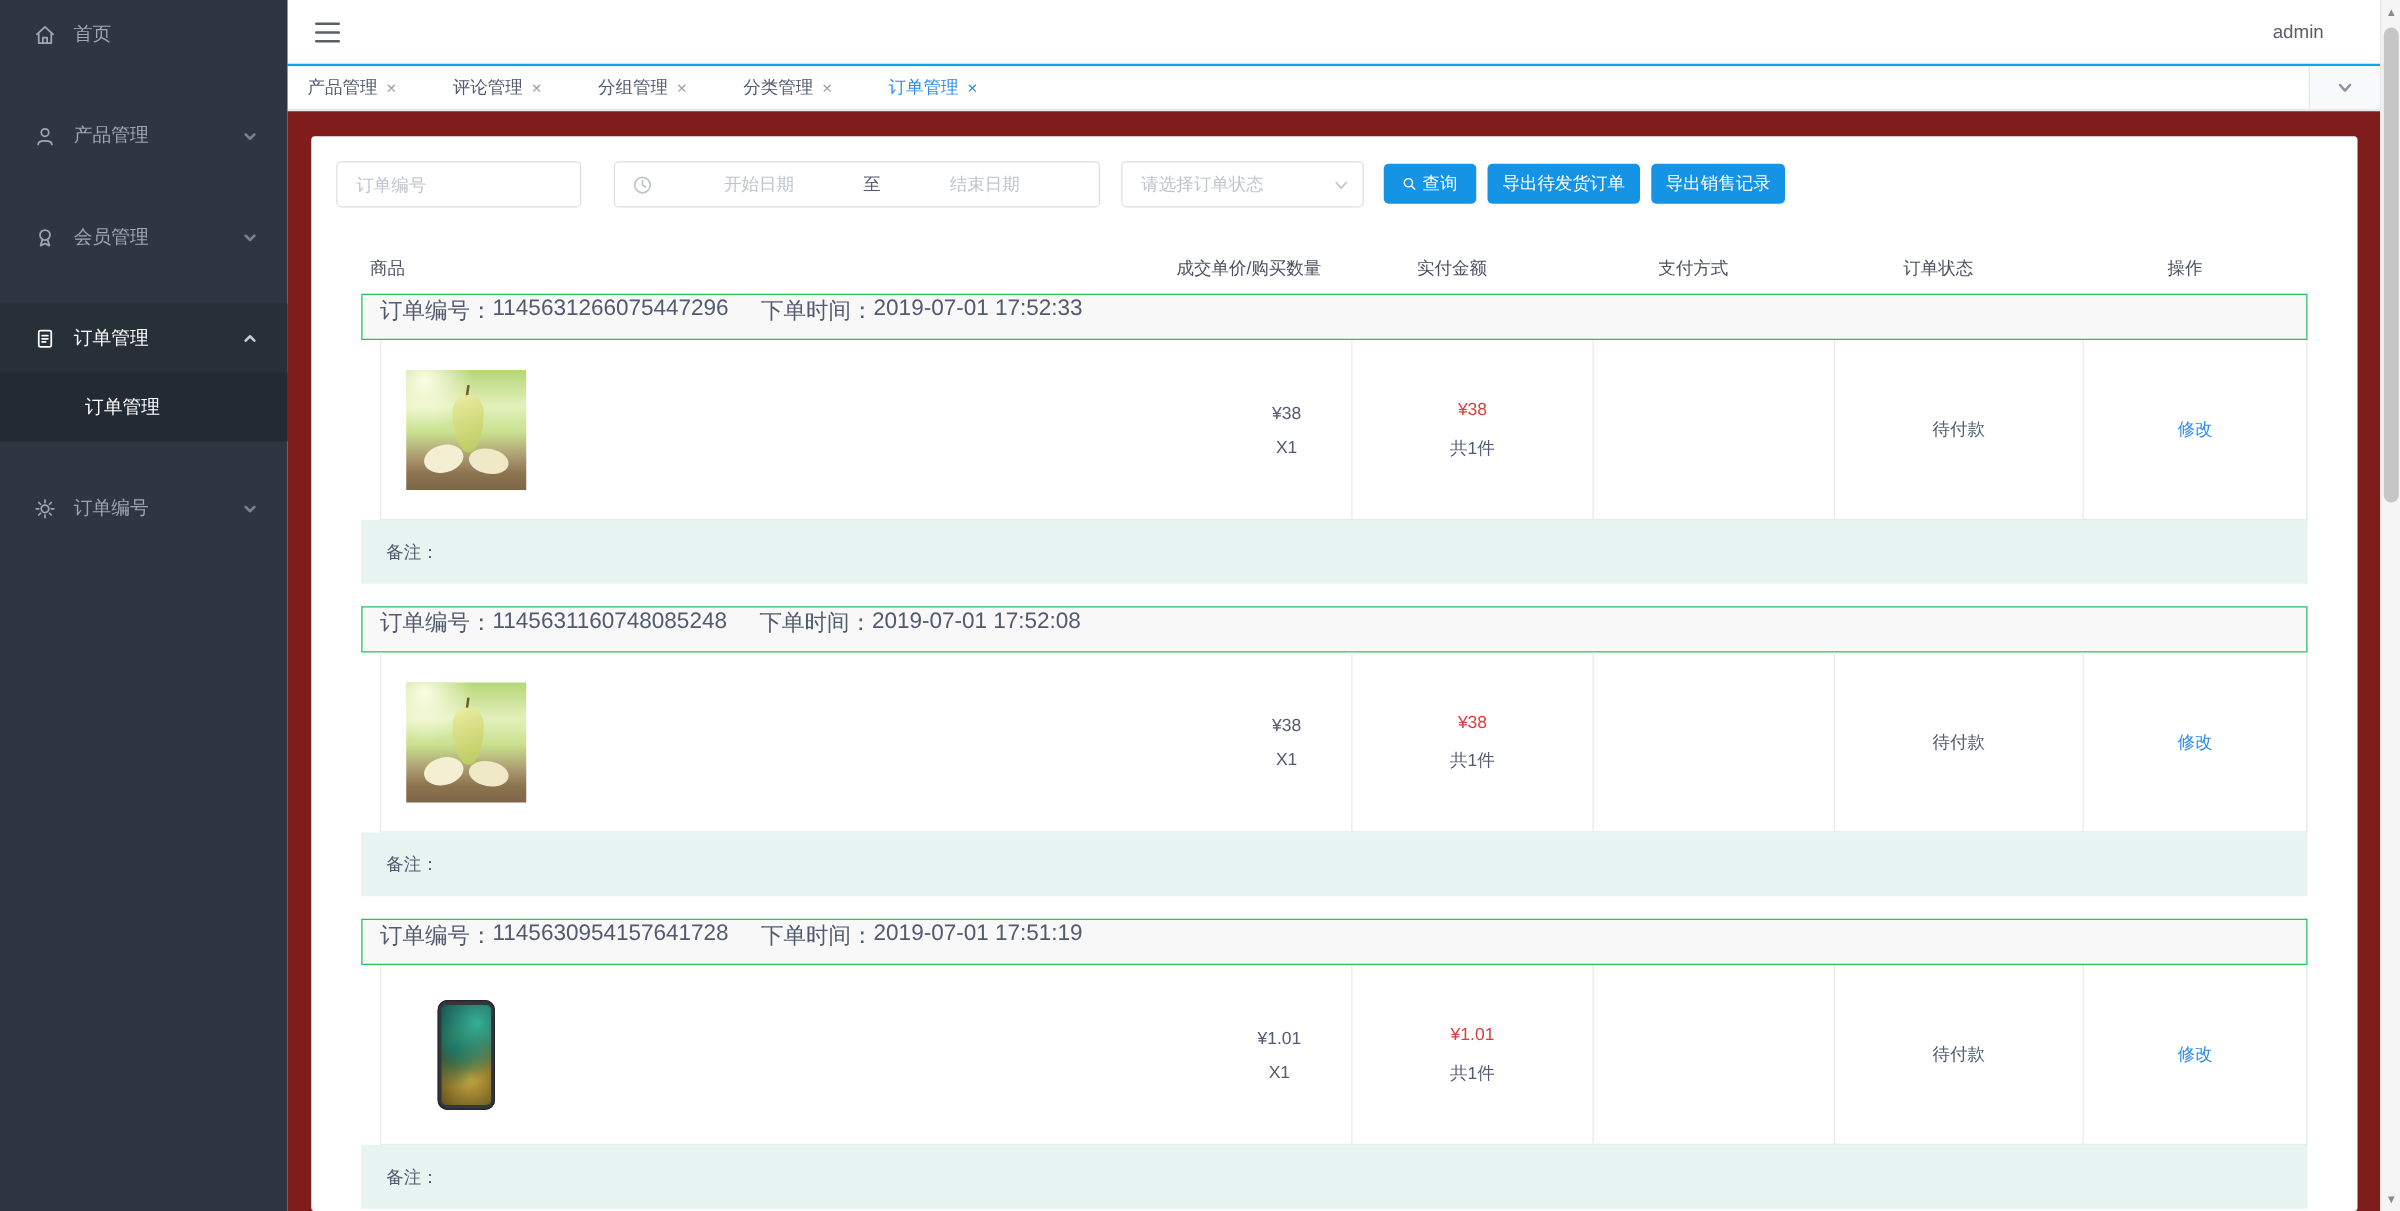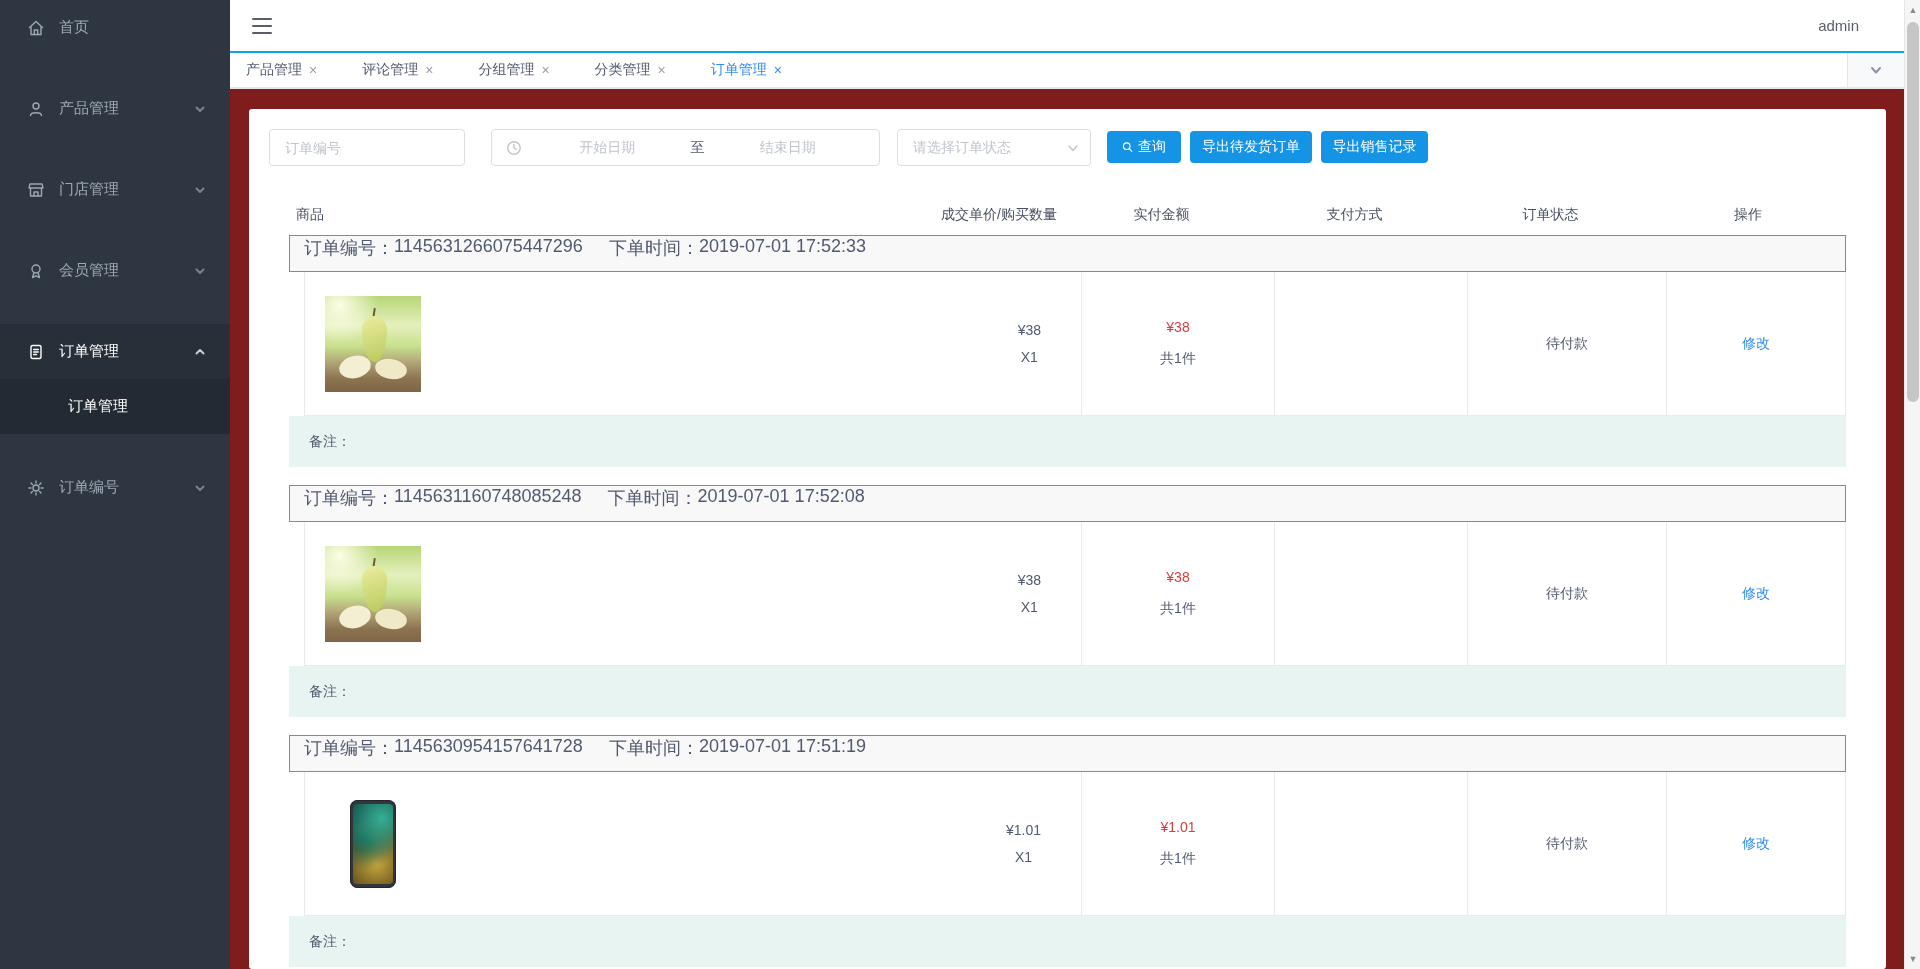--- a/index.html
+++ b/index.html
@@ -162,35 +162,20 @@
             </svg>
         </span>
         <span class="mi-label">产品管理</span>
         <span class="chev">
           <svg class="icon" viewBox="0 0 12 12">
               <path d="M2.5 4.5 L6 8 L9.5 4.5"></path>
             </svg>
         </span>
       </div>
 
-      <div class="menu-item">
-        <span class="mi-icon">
-          <svg class="icon" viewBox="0 0 18 18">
-              <path d="M3 3 H15 L16 7 H2 Z"></path>
-              <path d="M3.5 7 V15 H14.5 V7"></path>
-              <path d="M7 15 V11 H11 V15"></path>
-            </svg>
-        </span>
-        <span class="mi-label">门店管理</span>
-        <span class="chev">
-          <svg class="icon" viewBox="0 0 12 12">
-              <path d="M2.5 4.5 L6 8 L9.5 4.5"></path>
-            </svg>
-        </span>
-      </div>
 
       <div class="menu-item">
         <span class="mi-icon">
           <svg class="icon" viewBox="0 0 18 18">
               <circle cx="9" cy="7" r="4"></circle>
               <path d="M7 10.5 L5.5 15.5 L9 13.8 L12.5 15.5 L11 10.5"></path>
             </svg>
         </span>
         <span class="mi-label">会员管理</span>
         <span class="chev">

